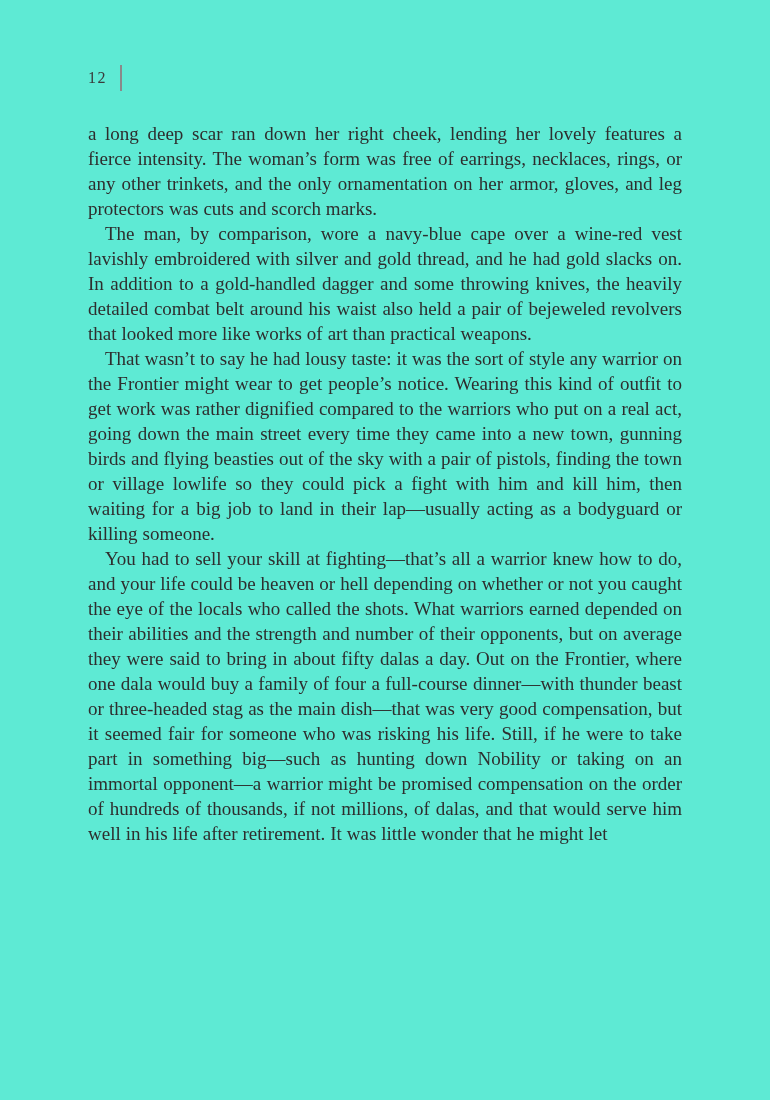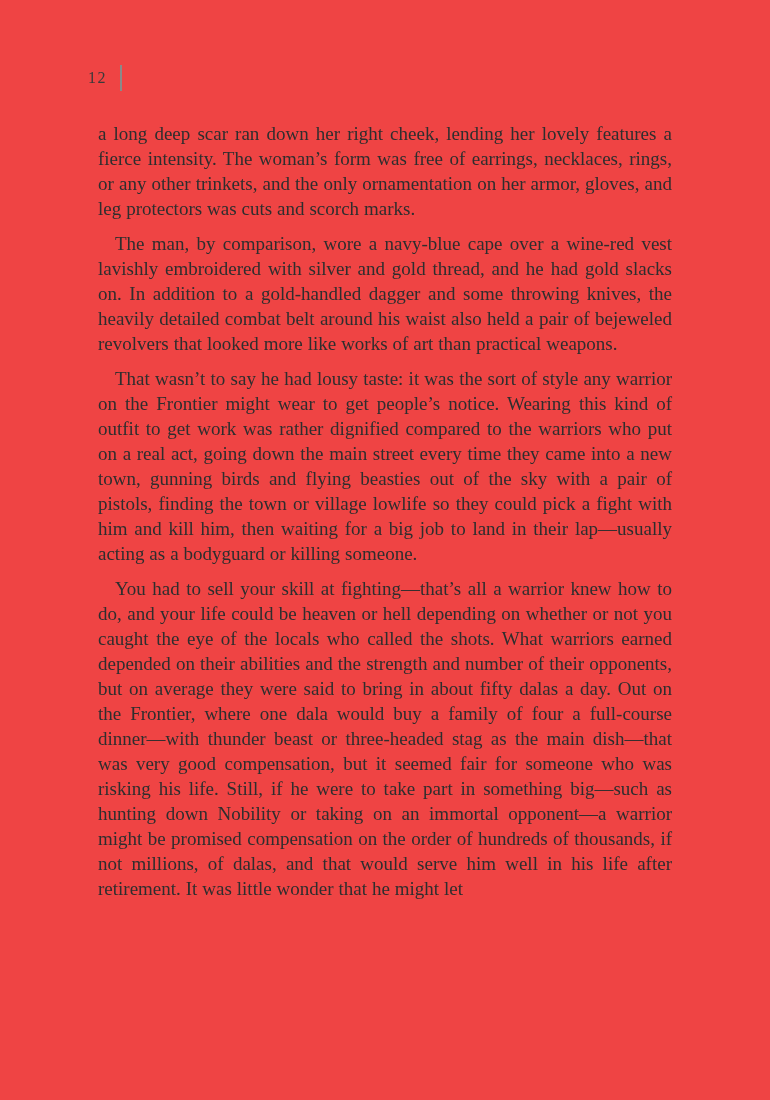--- a/index.html
+++ b/index.html
@@ -5,21 +5,21 @@
   html, body {
     margin: 0;
     padding: 0;
     background: #ffffff;
   }
   .page {
     position: relative;
     width: 770px;
     height: 1100px;
     box-sizing: border-box;
-    background: #ef4444;
+    background: #5eead4;
     padding: 64px 88px 0 88px;
     font-family: "Liberation Serif", serif;
     color: #2e2e2e;
     overflow: hidden;
   }
   .running-head {
     display: flex;
     align-items: center;
     height: 28px;
     color: #3a3a3a;
@@ -44,21 +44,21 @@
     color: #3a3a3a;
   }
   .text-block {
     margin-top: 29px;
     font-size: 19px;
     line-height: 25px;
     text-align: justify;
     word-spacing: 0.01em;
   }
   .para {
-    margin: 10px;
+    margin: 0;
     padding: 0;
   }
   .para.indent {
     text-indent: 17px;
   }
 </style>
 </head>
 <body>
 
 <div class="page">

